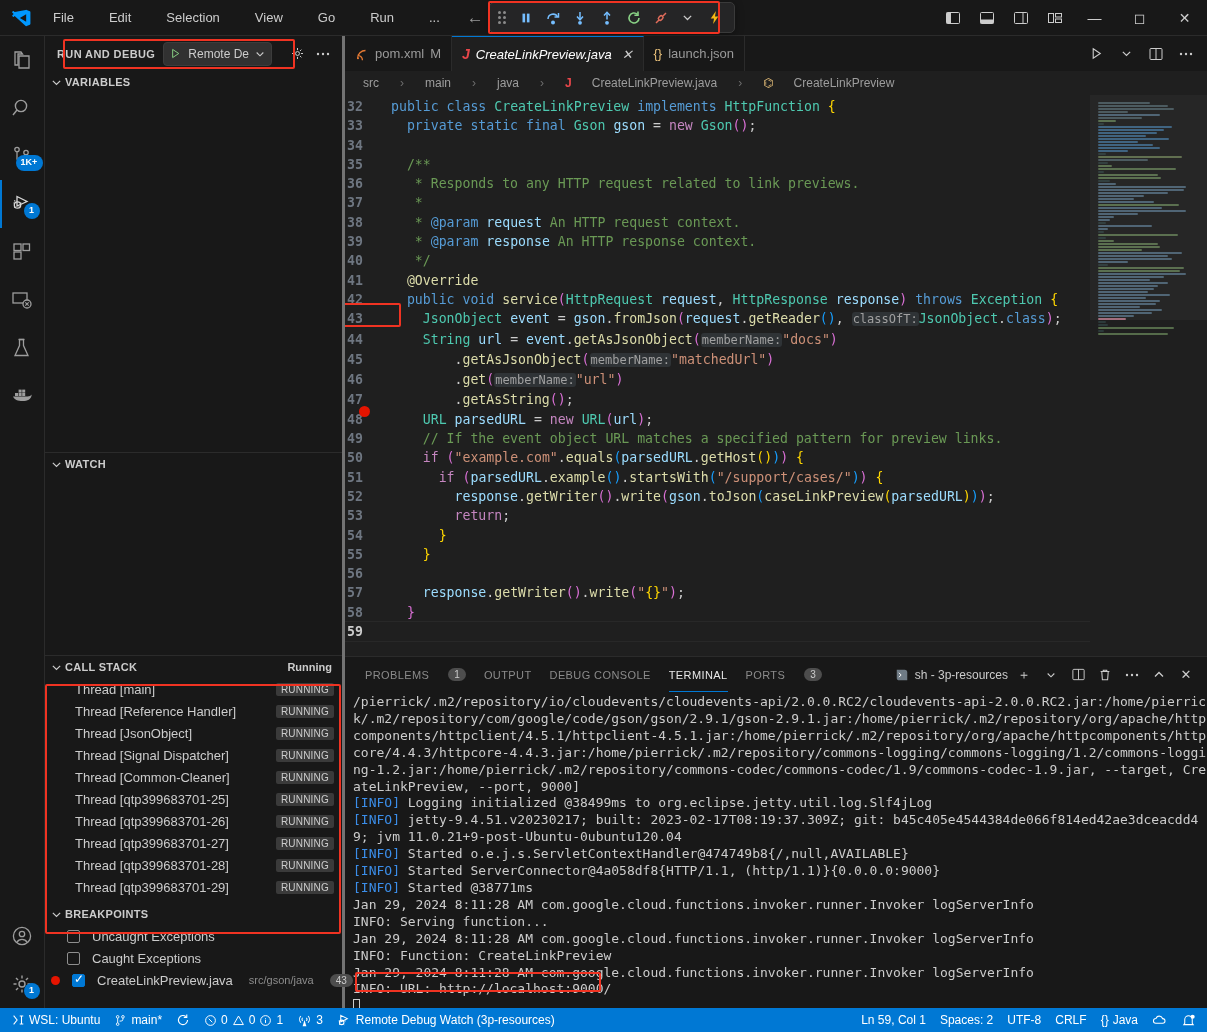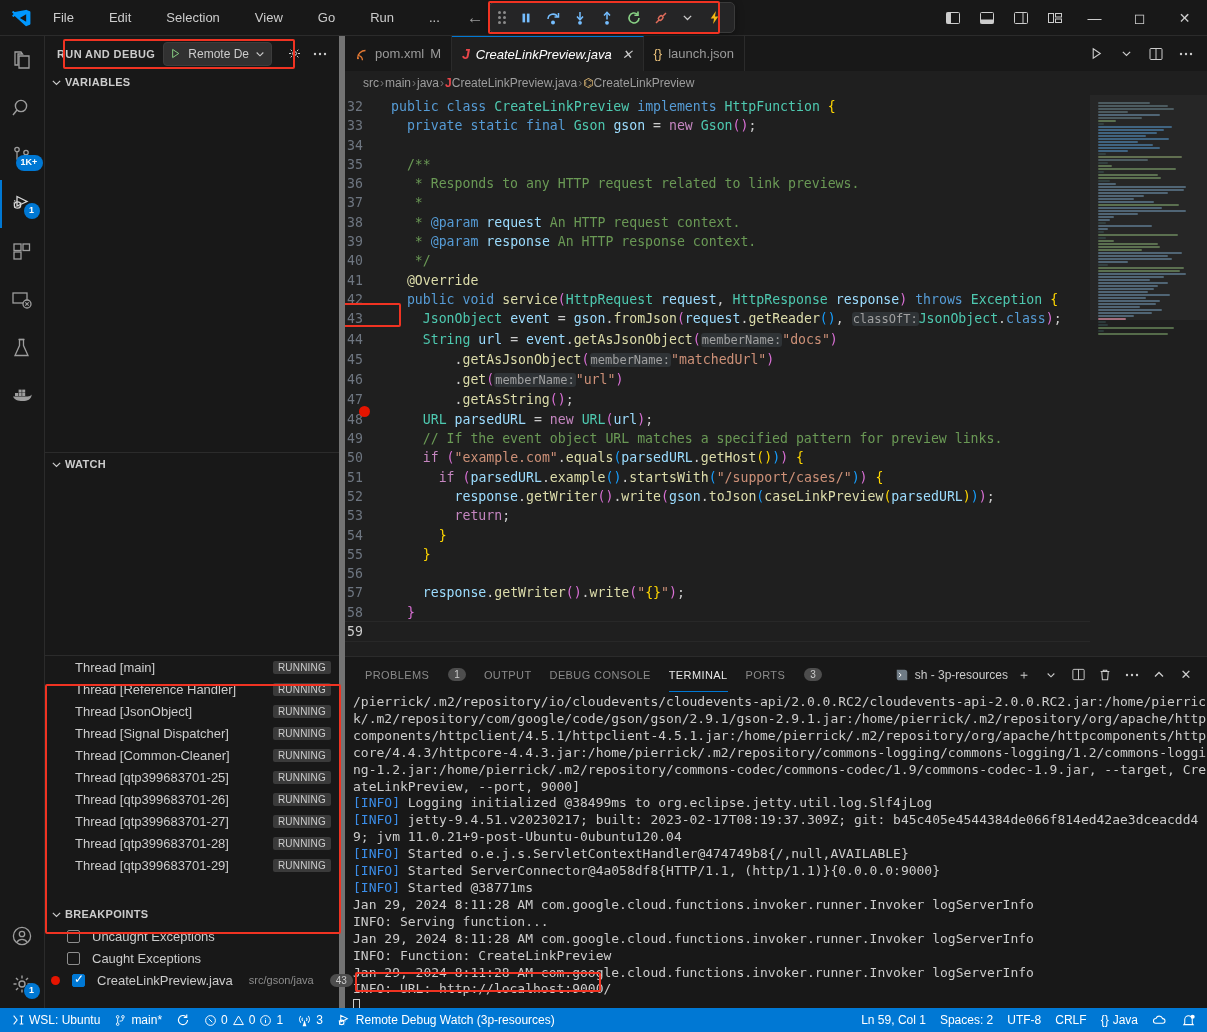--- a/index.html
+++ b/index.html
@@ -56,21 +56,21 @@
   }
   .act .badge {
     position: absolute; bottom: 9px; right: 5px; background: #0078d4; color: #fff;
     font-size: 9px; line-height: 15px; min-width: 16px; height: 16px; padding: 0 4px;
     border-radius: 8px; text-align: center; font-weight: 600;
   }
   .act .badge.wide { right: 2px; min-width: 27px; }
   .actbottom { margin-top: auto; }
 
   
-  .sidebar { width: 300px; background: #181818; border-right: 6px solid #737373; display: flex; flex-direction: column; flex: 0 0 300px; position: relative; }
+  .sidebar { width: 300px; background: #181818; border-right: 3px solid #737373; display: flex; flex-direction: column; flex: 0 0 300px; position: relative; }
   .sb-head { height: 35px; display: flex; align-items: center; padding: 0 8px 0 12px; gap: 8px; }
   .sb-title { font-size: 11px; font-weight: 700; letter-spacing: .4px; color: #cccccc; text-transform: uppercase; white-space: nowrap; }
   .launch-pick {
     display: flex; align-items: center; gap: 6px; background: #313131; border: 1px solid #3c3c3c;
     border-radius: 4px; height: 24px; padding: 0 6px 0 5px; font-size: 12px; color: #cccccc; max-width: 120px;
   }
   .sb-icons { margin-left: auto; display: flex; align-items: center; gap: 4px; }
   .sb-iconbtn { width: 22px; height: 22px; display: flex; align-items: center; justify-content: center; border-radius: 4px; }
 
   .section-head {
@@ -97,30 +97,30 @@
 
   
   .editor-region { flex: 1 1 auto; display: flex; flex-direction: column; min-width: 0; background: #1f1f1f; }
   .tabbar { height: 35px; background: #181818; display: flex; align-items: stretch; flex: 0 0 35px; position: relative; }
   .tab { display: flex; align-items: center; gap: 6px; padding: 0 10px; font-size: 13px; color: #9a9a9a; border-right: 1px solid #2b2b2b; }
   .tab.active { background: #1f1f1f; color: #ffffff; font-style: italic; border-top: 1px solid #0078d4; position: relative; }
   .tab .x { font-size: 13px; color: #cccccc; margin-left: 4px; }
   .tab-actions { margin-left: auto; display: flex; align-items: center; gap: 4px; padding-right: 8px; }
   .tab-actbtn { width: 26px; height: 26px; display: flex; align-items: center; justify-content: center; border-radius: 4px; }
 
-  .breadcrumb { height: 24px; display: flex; align-items: center; gap: 0; padding-left: 18px; font-size: 12px; color: #9d9d9d; flex: 0 0 24px; }
+  .breadcrumb { height: 24px; display: flex; align-items: center; gap: 20px; padding-left: 18px; font-size: 12px; color: #9d9d9d; flex: 0 0 24px; }
   .bc-sep { color: #6d6d6d; margin: 0 1px; }
 
   .code-wrap { flex: 1 1 auto; display: flex; min-height: 0; position: relative; overflow: hidden; }
   .code-area { flex: 1 1 auto; position: relative; overflow: hidden; }
   pre.code {
     font-family: "DejaVu Sans Mono", monospace; font-size: 13.2px; line-height: 19.3px;
     color: #cccccc; white-space: pre; padding-top: 2px;
   }
-  .ln { display: inline-block; width: 46px; text-align: right; color: #6e7681; padding-right: 28px; user-select: none; }
+  .ln { display: inline-block; width: 46px; text-align: right; color: #6e7681; padding-right: 28px; user-select: none; font-weight: bold; }
   .ln.cur { color: #cccccc; }
   .cur-line { background: #1f1f1f; outline: 1px solid #282828; display: block; }
   .kw { color: #569cd6; }
   .kw2 { color: #c586c0; }
   .cls { color: #4ec9b0; }
   .fn { color: #dcdcaa; }
   .var { color: #9cdcfe; }
   .str { color: #ce9178; }
   .cmt { color: #6a9955; }
   .doc { color: #6a9955; }
@@ -414,20 +414,29 @@
           <span class="chev">
             <svg width="11" height="11" viewBox="0 0 12 12">
                 <path d="M2 4.2 6 8.2l4-4" stroke="#cccccc" stroke-width="1.3" fill="none"></path>
               </svg>
           </span>
           <span>WATCH</span>
         </div>
       </div>
 
       <div class="sec-callstack">
+        <div class="section-head">
+          <span class="chev">
+            <svg width="11" height="11" viewBox="0 0 12 12">
+                <path d="M2 4.2 6 8.2l4-4" stroke="#cccccc" stroke-width="1.3" fill="none"></path>
+              </svg>
+          </span>
+          <span>CALL STACK</span>
+          <span class="state">Running</span>
+        </div>
         <div class="stack-row">
             <span>Thread [main]</span>
             <span class="stack-state">RUNNING</span>
           </div>
         <div class="stack-row">
             <span>Thread [Reference Handler]</span>
             <span class="stack-state">RUNNING</span>
           </div>
         <div class="stack-row">
             <span>Thread [JsonObject]</span>

